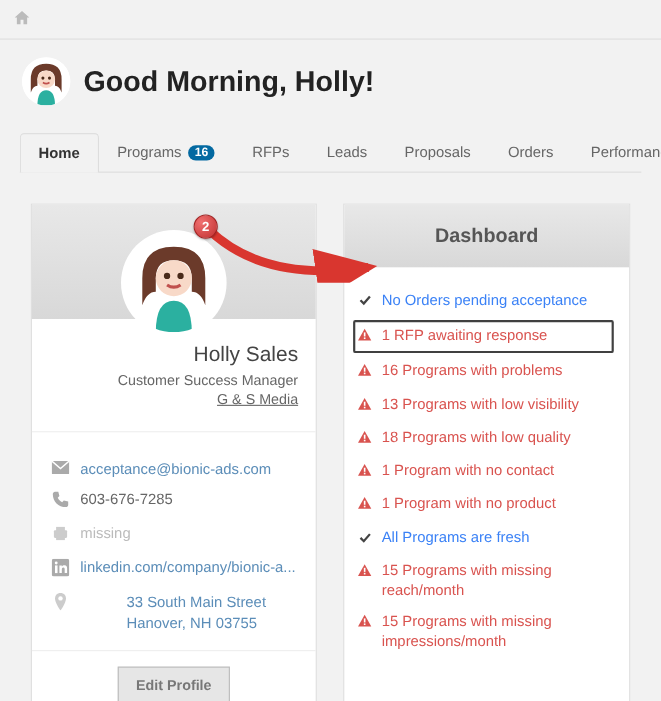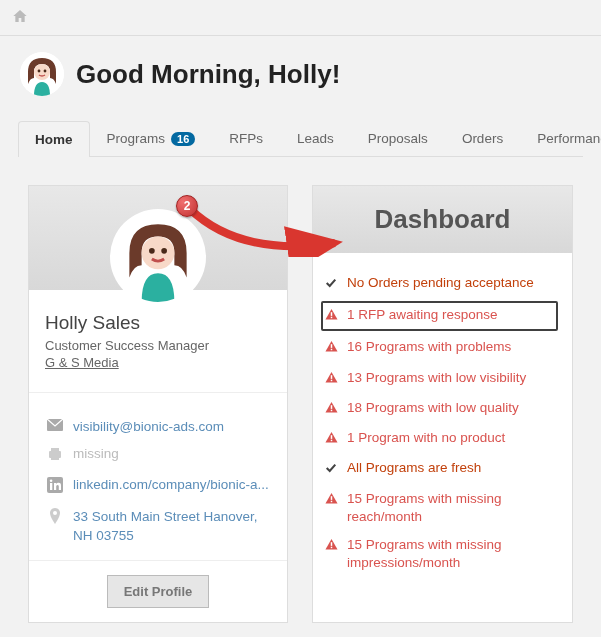--- a/index.html
+++ b/index.html
@@ -10,38 +10,38 @@
   .avatar-lg { width: 44px; height: 44px; border-radius: 50%; background: #fff; margin-right: 12px; overflow: hidden; display: flex; align-items: center; justify-content: center; }
   .page-title { font-size: 26px; font-weight: 700; color: #222; }
   .tabs { display: flex; border-bottom: 1px solid #ddd; margin: 0 18px; position: relative; justify-content: space-between; }
   .tab { padding: 10px 16px; border: 1px solid transparent; border-bottom: none; color: #666; cursor: pointer; display: flex; align-items: center; gap: 6px; font-size: 13.5px; }
   .tab.active { background: #f2f2f2; border-color: #ddd; border-radius: 4px 4px 0 0; color: #333; font-weight: 600; position: relative; top: 1px; }
   .badge { background: #0369a1; color: #fff; border-radius: 9px; font-size: 11px; padding: 1px 6px; font-weight: 600; }
   .content { display: flex; gap: 24px; padding: 28px 28px; }
   .card { background: #fff; border: 1px solid #ddd; flex: 1; min-width: 0; }
   .profile-card .ph { background: linear-gradient(#e8e8e8,#d8d8d8); padding: 14px 0 0; text-align: center; }
   .avatar-xl { width: 90px; height: 90px; border-radius: 50%; background: #fff; margin: 0 auto; position: relative; top: 12px; box-shadow: 0 0 0 3px #fff; overflow: hidden; }
-  .profile-body { text-align: left; padding: 22px 16px 14px; }
+  .profile-body { text-align: right; padding: 22px 16px 14px; }
   .profile-name { font-size: 19px; color: #444; margin-bottom: 4px; }
   .profile-role { font-size: 13px; color: #666; }
   .profile-org { font-size: 13px; color: #666; margin-top: 2px; text-decoration: underline; }
   .profile-divider { border: none; border-top: 1px solid #eee; margin: 8px 0; }
   .contact-list { padding: 12px 18px 8px; }
   .contact { display: flex; align-items: flex-start; gap: 10px; padding: 6px 0; font-size: 13.5px; color: #999; }
   .contact a { color: #5b8db8; text-decoration: none; }
   .contact .ci { width: 16px; flex-shrink: 0; color: #999; fill: #999; }
   .contact .txt { flex: 1; min-width: 0; white-space: nowrap; overflow: hidden; text-overflow: ellipsis; }
-  .contact .addr { white-space: normal; line-height: 1.4; }
+  .contact .addr { white-space: normal; line-height: 1.4; margin-left: 42px; }
   .muted { color: #bbb; }
   .card-footer { border-top: 1px solid #eee; padding: 14px; text-align: center; }
   .btn { display: inline-block; padding: 8px 16px; border: 1px solid #bbb; background: #e6e6e6; color: #777; font-weight: 600; cursor: pointer; font-size: 13px; }
-  .dash-header { background: linear-gradient(#e8e8e8,#d8d8d8); padding: 18px 0; text-align: center; font-size: 26px; font-weight: 700; color: #555; }
+  .dash-header { background: linear-gradient(#e8e8e8,#d8d8d8); padding: 18px 0; text-align: center; font-size: 18px; font-weight: 700; color: #555; }
   .dash-list { padding: 16px 18px 18px 12px; }
   .dash-item { display: flex; align-items: flex-start; gap: 8px; padding: 5px 0; font-size: 13.5px; line-height: 1.35; }
-  .dash-item.ok { color: #c2410c; }
+  .dash-item.ok { color: #3b82f6; text-align: center; }
   .dash-item.warn { color: #d9534f; }
   .dash-item .di { width: 14px; flex-shrink: 0; margin-top: 2px; }
   .dash-item.highlight { border: 2px solid #404040; border-radius: 2px; margin: 2px -4px; padding: 3px 2px 3px 2px; }
   .callout { position: absolute; pointer-events: none; }
   .callout-badge { width: 22px; height: 22px; border-radius: 50%; background: radial-gradient(circle at 30% 30%, #f07070, #c13030); color: #fff; font-weight: 700; font-size: 12px; display: flex; align-items: center; justify-content: center; border: 1px solid #a02020; box-shadow: 0 1px 2px rgba(0,0,0,.3); }
   .wrap { position: relative; }
   .avatar-face { width:100%; height:100%; }
 </style>
 </head>
 <body>
@@ -116,21 +116,27 @@
       <div class="profile-role">Customer Success Manager</div>
       <div class="profile-org">G &amp; S Media</div>
     </div>
     <hr class="profile-divider">
     <div class="contact-list">
       <div class="contact">
         <span class="ci"><svg viewBox="0 0 16 12" width="16" height="12">
                 <rect x="0" y="0" width="16" height="12" rx="1" fill="#aaa"></rect>
                 <path d="M0 0 L8 7 L16 0" fill="none" stroke="#fff" stroke-width="1.3"></path>
               </svg></span>
-        <a class="txt" href="#">visibility@bionic-ads.com</a>
+        <a class="txt" href="#">acceptance@bionic-ads.com</a>
+      </div>
+      <div class="contact">
+        <span class="ci"><svg viewBox="0 0 16 16" width="16" height="16">
+                <path d="M3 1 C2 1 1 2 1 3 C1 10 6 15 13 15 C14 15 15 14 15 13 L15 10 L11 9 L9.5 10.5 C7.5 9.5 6.5 8.5 5.5 6.5 L7 5 L6 1 Z" fill="#aaa"></path>
+              </svg></span>
+        <span class="txt" style="color:#666">603-676-7285</span>
       </div>
       <div class="contact">
         <span class="ci"><svg viewBox="0 0 16 16" width="16" height="16">
                 <rect x="2" y="5" width="12" height="7" rx="1" fill="#ccc"></rect>
                 <rect x="4" y="2" width="8" height="4" fill="#ccc"></rect>
                 <rect x="4" y="10" width="8" height="4" fill="#ccc"></rect>
               </svg></span>
         <span class="txt muted">missing</span>
       </div>
       <div class="contact">
@@ -188,20 +194,28 @@
               </svg></span>
             <span>13 Programs with low visibility</span>
           </div>
           <div class="dash-item warn">
             <span class="di"><svg viewBox="0 0 14 14" width="13" height="13">
                 <path d="M7 1 L13.5 12.5 L0.5 12.5 Z" fill="#d9534f"></path>
                 <rect x="6.2" y="4.5" width="1.6" height="4" fill="#fff"></rect>
                 <rect x="6.2" y="9.4" width="1.6" height="1.6" fill="#fff"></rect>
               </svg></span>
             <span>18 Programs with low quality</span>
+          </div>
+          <div class="dash-item warn">
+            <span class="di"><svg viewBox="0 0 14 14" width="13" height="13">
+                <path d="M7 1 L13.5 12.5 L0.5 12.5 Z" fill="#d9534f"></path>
+                <rect x="6.2" y="4.5" width="1.6" height="4" fill="#fff"></rect>
+                <rect x="6.2" y="9.4" width="1.6" height="1.6" fill="#fff"></rect>
+              </svg></span>
+            <span>1 Program with no contact</span>
           </div>
           <div class="dash-item warn">
             <span class="di"><svg viewBox="0 0 14 14" width="13" height="13">
                 <path d="M7 1 L13.5 12.5 L0.5 12.5 Z" fill="#d9534f"></path>
                 <rect x="6.2" y="4.5" width="1.6" height="4" fill="#fff"></rect>
                 <rect x="6.2" y="9.4" width="1.6" height="1.6" fill="#fff"></rect>
               </svg></span>
             <span>1 Program with no product</span>
           </div>
           <div class="dash-item ok">

